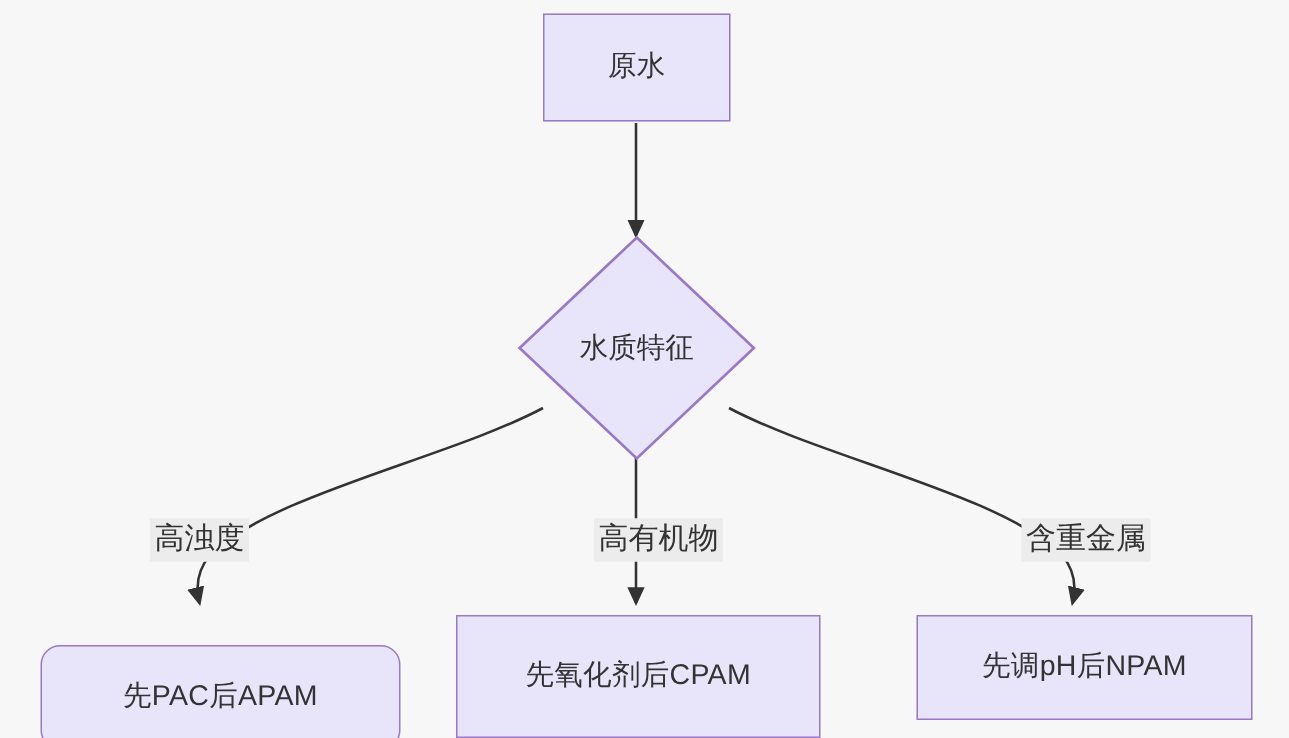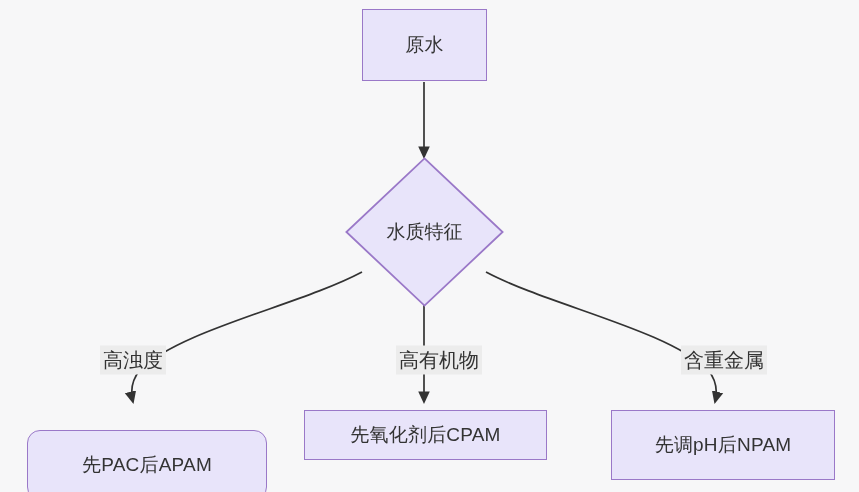--- a/index.html
+++ b/index.html
@@ -120,21 +120,21 @@
   <div class="edge-label" style="left:133px; top:360px;">高浊度</div>
 
   <div class="edge-label" style="left:439px; top:360px;">高有机物</div>
 
   <div class="edge-label" style="left:724px; top:360px;">含重金属</div>
 
   <div class="node" style="left:27px; top:430px; width:240px; height:70px;border-radius:13px;">
     <span class="node-label">先PAC后APAM</span>
   </div>
 
-  <div class="node" style="left:304px; top:410px; width:243px; height:50px;">
+  <div class="node" style="left:304px; top:410px; width:243px; height:82px;">
     <span class="node-label">先氧化剂后CPAM</span>
   </div>
 
   <div class="node" style="left:611px; top:410px; width:224px; height:70px;">
     <span class="node-label">先调pH后NPAM</span>
   </div>
 
 </div>
 
 </body></html>

